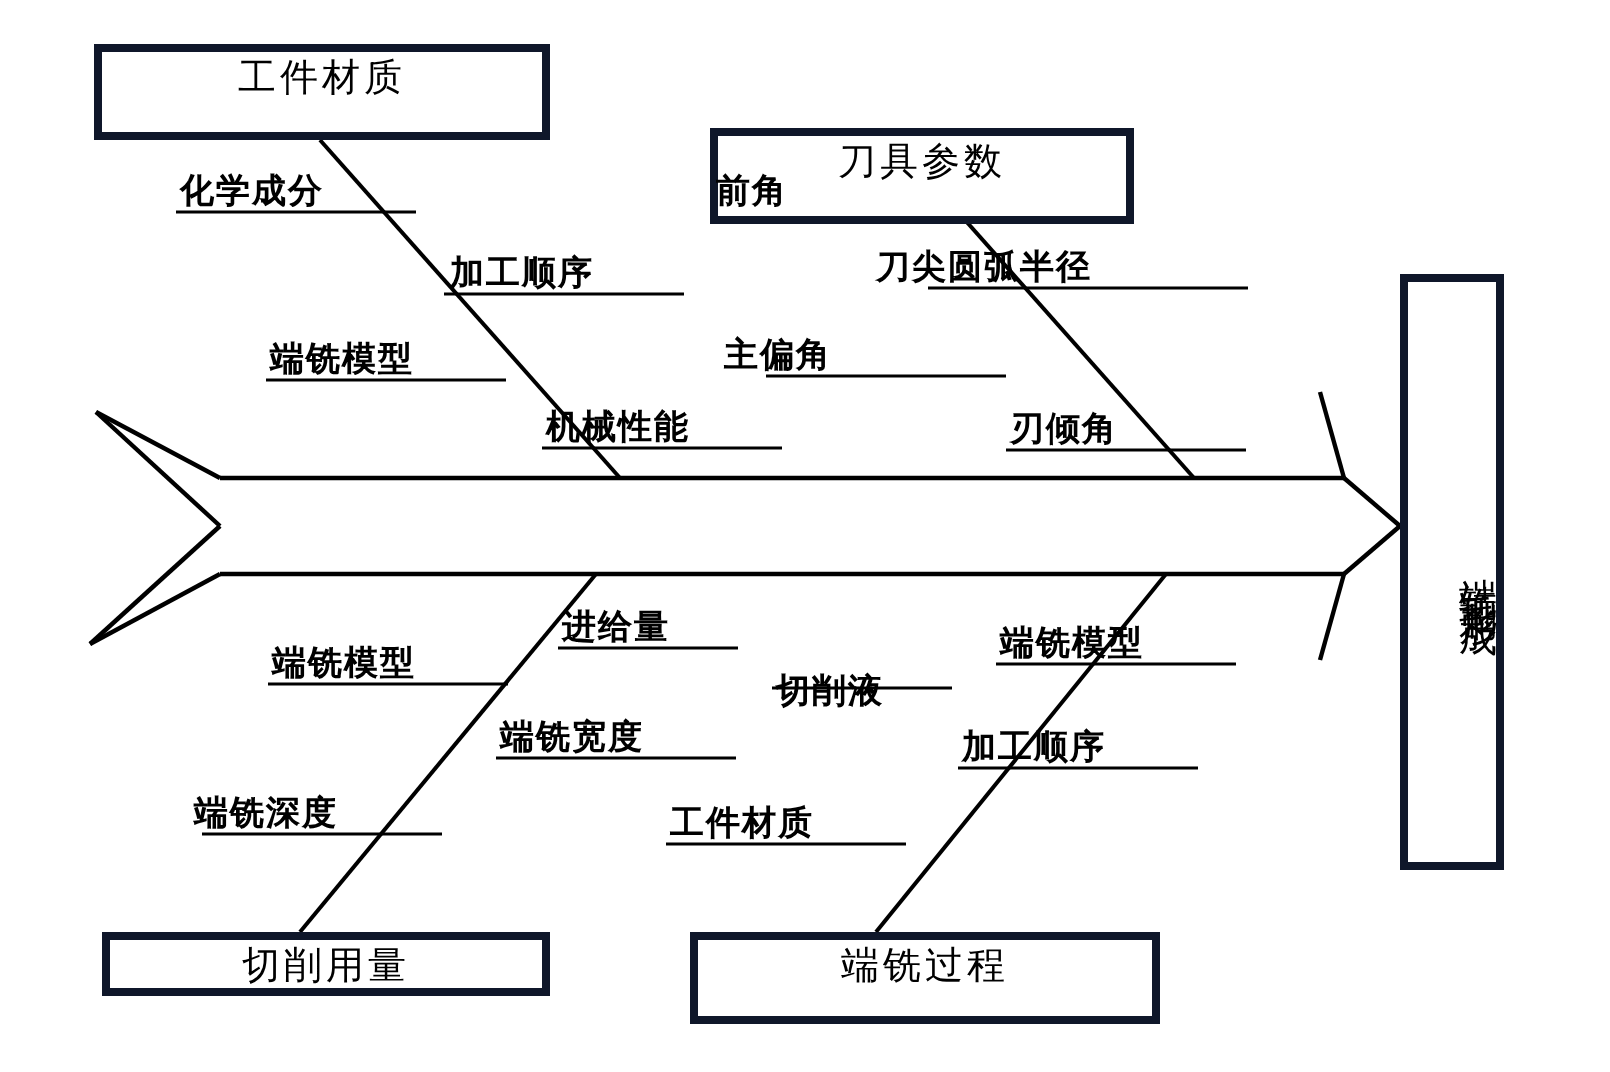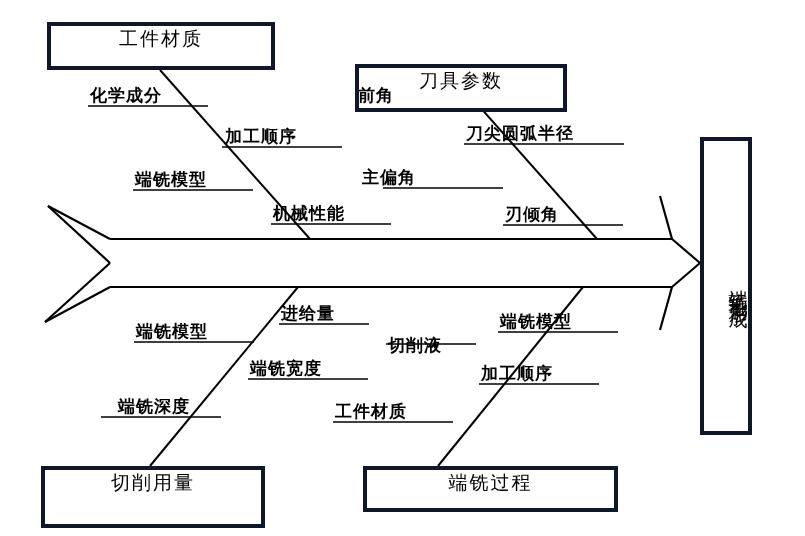--- a/index.html
+++ b/index.html
@@ -123,45 +123,45 @@
   </svg>
 
   <div class="cat-box" style="left:47px; top:22px; width:228px; height:48px;">
     <span>工件材质</span>
   </div>
 
   <div class="cat-box" style="left:355px; top:22px; width:212px; height:48px;margin-top:42px;">
     <span>刀具参数</span>
   </div>
 
-  <div class="cat-box" style="left:41px; top:466px; width:224px; height:62px;">
+  <div class="cat-box" style="left:51px; top:466px; width:224px; height:32px;">
     <span>切削用量</span>
   </div>
 
-  <div class="cat-box" style="left:363px; top:466px; width:255px; height:46px;">
+  <div class="cat-box" style="left:345px; top:466px; width:235px; height:46px;">
     <span>端铣过程</span>
   </div>
 
   <div class="cat-box vertical" style="left:700px; top:137px; width:52px; height:298px;">
     <span>端铣毛刺形成</span>
   </div>
 
   <div class="bone-label" style="left:90px; top:84px;">化学成分</div>
   <div class="bone-label" style="left:225px; top:125px;">加工顺序</div>
   <div class="bone-label" style="left:135px; top:168px;">端铣模型</div>
   <div class="bone-label" style="left:273px; top:202px;">机械性能</div>
 
   <div class="bone-label" style="left:358px; top:84px;">前角</div>
-  <div class="bone-label" style="left:466px; top:122px;">刀尖圆弧半径</div>
+  <div class="bone-label" style="left:438px; top:122px;">刀尖圆弧半径</div>
   <div class="bone-label" style="left:362px; top:166px;">主偏角</div>
   <div class="bone-label" style="left:505px; top:203px;">刃倾角</div>
 
   <div class="bone-label" style="left:136px; top:320px;">端铣模型</div>
   <div class="bone-label" style="left:281px; top:302px;">进给量</div>
   <div class="bone-label" style="left:250px; top:357px;">端铣宽度</div>
-  <div class="bone-label" style="left:118px; top:395px;">端铣深度</div>
+  <div class="bone-label" style="left:97px; top:395px;">端铣深度</div>
 
   <div class="bone-label" style="left:388px; top:334px;">切削液</div>
   <div class="bone-label" style="left:500px; top:310px;">端铣模型</div>
   <div class="bone-label" style="left:481px; top:362px;">加工顺序</div>
   <div class="bone-label" style="left:335px; top:400px;">工件材质</div>
 
 </div>
 
 </body></html>

